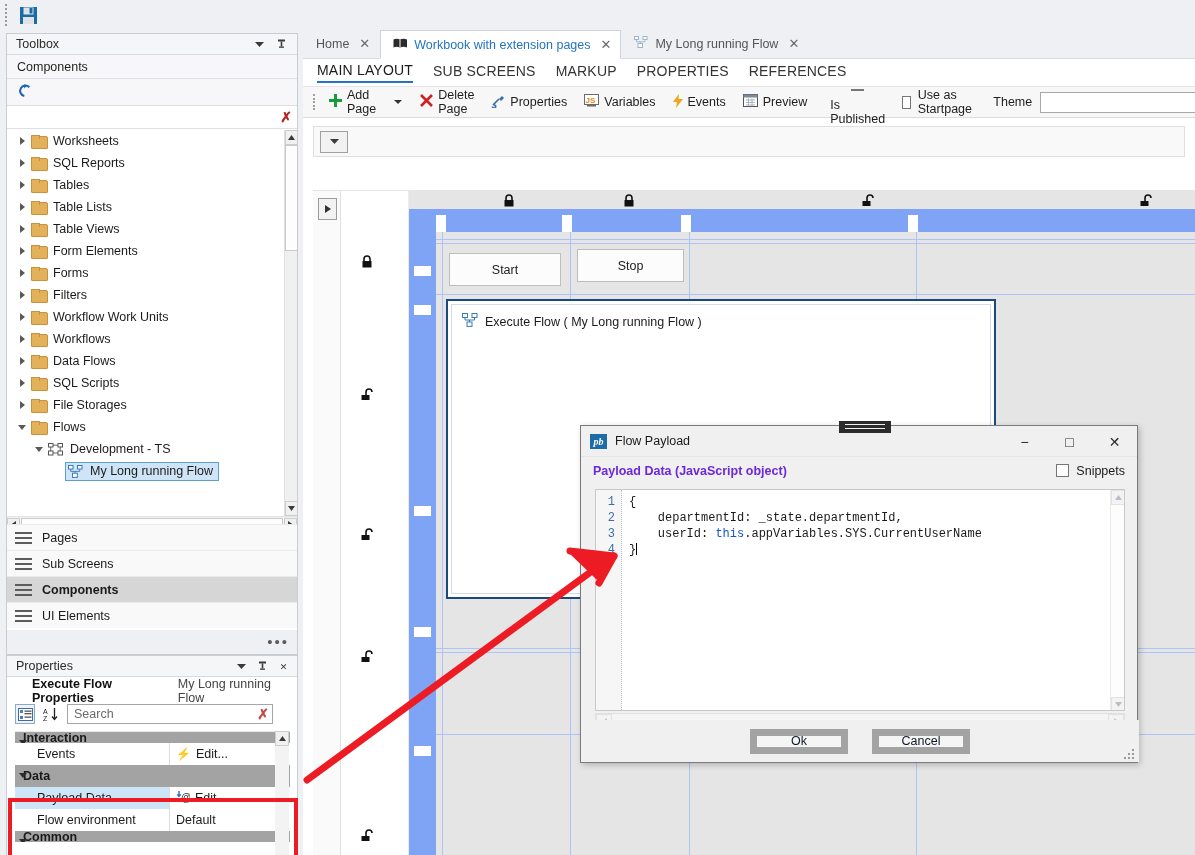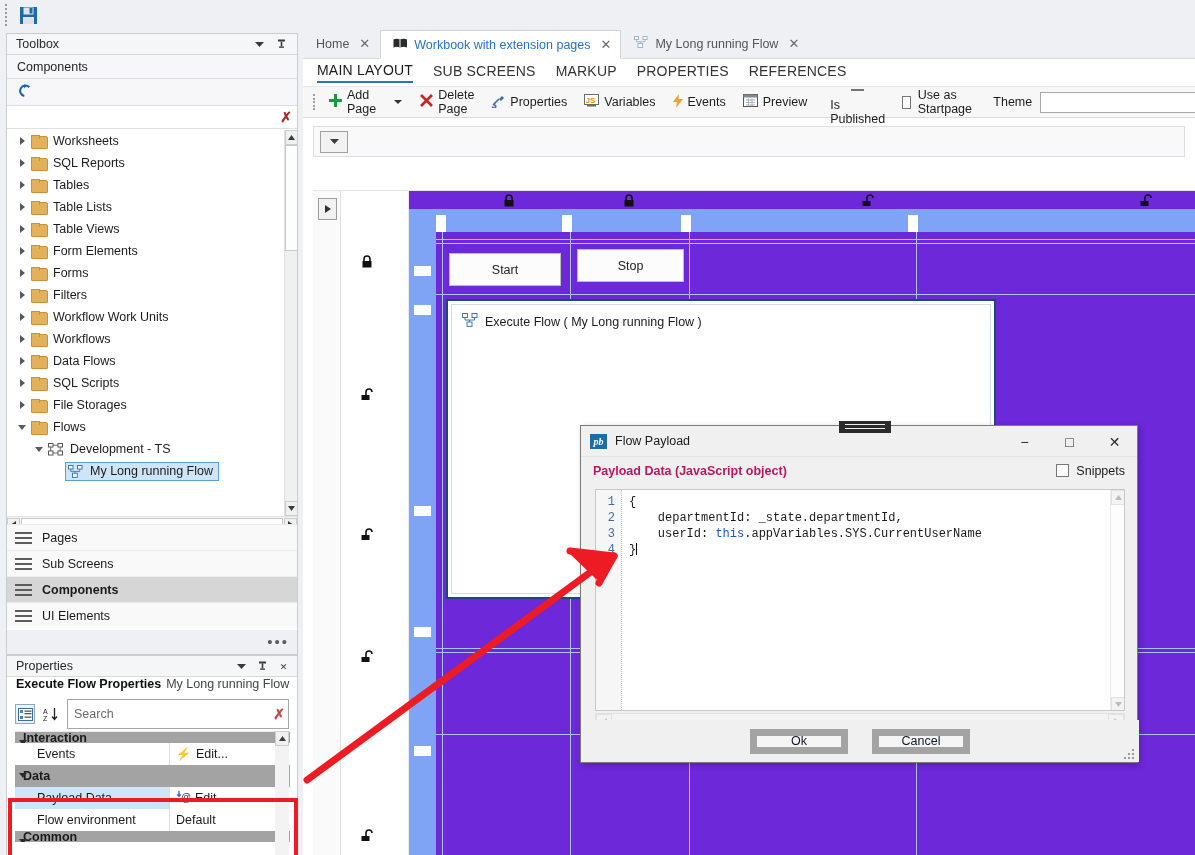--- a/index.html
+++ b/index.html
@@ -158,36 +158,36 @@
   #props-panel {
     position: absolute; left: 6px; top: 625px; width: 292px; height: 230px;
     background: #ffffff; border: 1px solid #c8cdd4; border-bottom: none;
   }
   #props-header {
     height: 21px; background: #f5f6f8; border-bottom: 1px solid #d6dae0;
     display: flex; align-items: center; padding-left: 9px; position: relative;
     font-size: 12.5px; color: #2b2b2b;
   }
   #props-subject {
-    height: 23px; display: flex; align-items: baseline; padding-left: 9px;
+    height: 23px; display: flex; align-items: baseline; padding-left: 25px;
     background: #ffffff; font-size: 12.5px;
   }
   #props-subject-bold { font-weight: bold; color: #111; }
   #props-subject-name { color: #444; margin-left: 5px; }
   #props-toolbar {
     height: 28px; display: flex; align-items: center; padding-left: 8px;
     background: #ffffff; gap: 6px;
   }
   #sortbtn1, #sortbtn2 {
     width: 20px; height: 20px; display: flex; align-items: center; justify-content: center;
   }
   #sortbtn1 { border: 1px solid #8fa8c8; background: #eef3fa; }
   #search-wrap {
-    flex: 1; height: 30px; border: 1px solid #a6a6a6; background: #fff;
-    display: flex; align-items: center; margin-right: 8px; position: relative;
+    flex: 1; height: 20px; border: 1px solid #a6a6a6; background: #fff;
+    display: flex; align-items: center; margin-right: 24px; position: relative;
   }
   #search-input {
     border: none; outline: none; flex: 1; height: 18px; padding-left: 6px;
     font-family: "Liberation Sans", sans-serif; font-size: 12.5px; color: #333;
     background: transparent;
   }
   #search-input::placeholder { color: #6a6a6a; }
   #search-clear {
     width: 18px; font-size: 14px; color: #c14b4b; font-weight: bold;
     display: flex; align-items: center; justify-content: center; cursor: default;
@@ -312,21 +312,21 @@
     position: absolute; left: 5px; top: 7px; width: 19px; height: 22px;
     border: 1px solid #9c9c9c; background: #f2f2f2;
     display: flex; align-items: center; justify-content: center;
   }
   #lock-gutter {
     position: absolute; left: 29px; top: 0; width: 66px; height: 665px;
     background: #ffffff;
   }
   #canvas-body {
     position: absolute; left: 95px; top: 0; width: 787px; height: 665px;
-    background: #6d28d9; border-left: 1px solid #ececec;
+    background: #e5e5e5; border-left: 1px solid #ececec;
   }
 
   .lock-icon { position: absolute; width: 14px; height: 13px; }
 
   
   #vbar {
     position: absolute; left: 0; top: 18px; width: 27px; height: 647px;
     background: #7fa3f5;
   }
   .vhandle {
@@ -381,21 +381,21 @@
   .dlg-ctl {
     position: absolute; top: 0; width: 45px; height: 31px;
     display: flex; align-items: center; justify-content: center;
     font-size: 14px; color: #2b2b2b; cursor: default;
   }
 
   #dlg-subhdr {
     height: 27px; display: flex; align-items: center; padding: 0 12px;
     justify-content: space-between; background: #f0f0f0;
   }
-  #dlg-subhdr-label { font-weight: bold; font-size: 12.5px; color: #be185d; }
+  #dlg-subhdr-label { font-weight: bold; font-size: 12.5px; color: #6d28d9; }
   #snippets-wrap { display: flex; align-items: center; gap: 7px; font-size: 12.5px; }
 
   #editor-wrap {
     position: absolute; left: 14px; top: 63px; width: 530px; height: 222px;
     border: 1px solid #c8c8c8; background: #ffffff; overflow: hidden;
   }
   #gutter-nums {
     position: absolute; left: 0; top: 0; width: 26px; height: 222px;
     background: #f6f6f6; border-right: 1px dotted #b8c4d0;
     padding-top: 4px; text-align: right;

